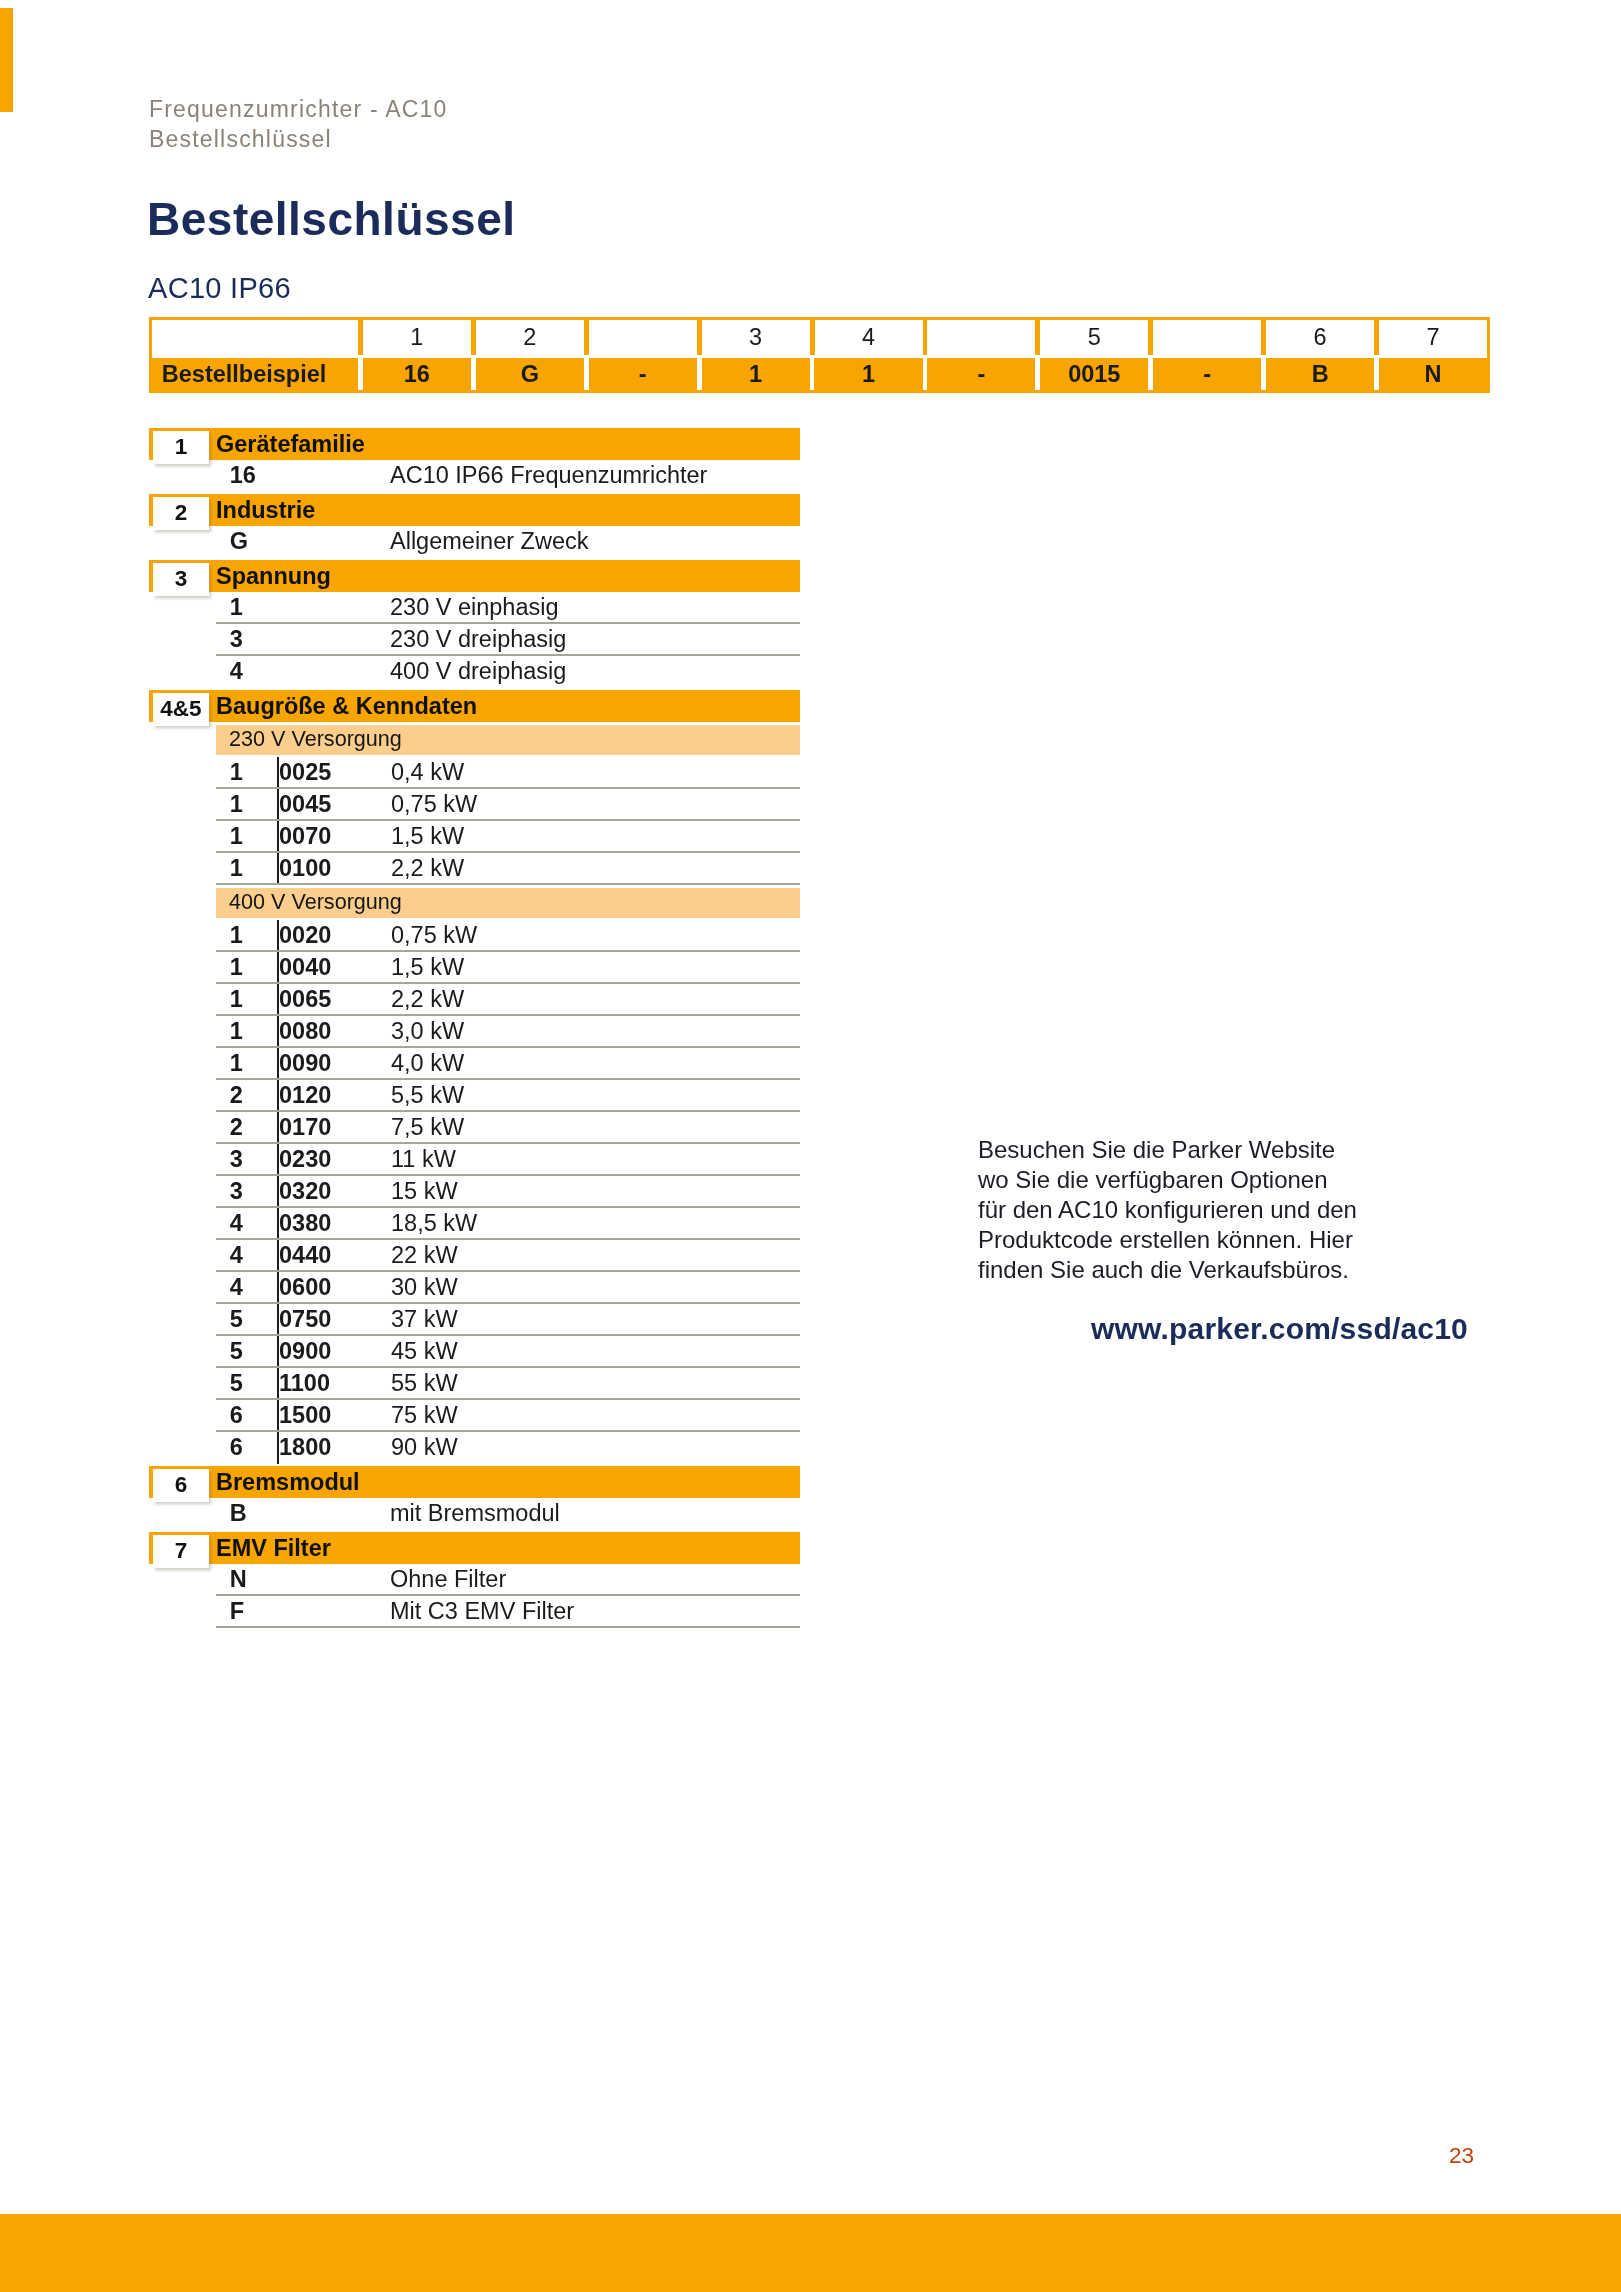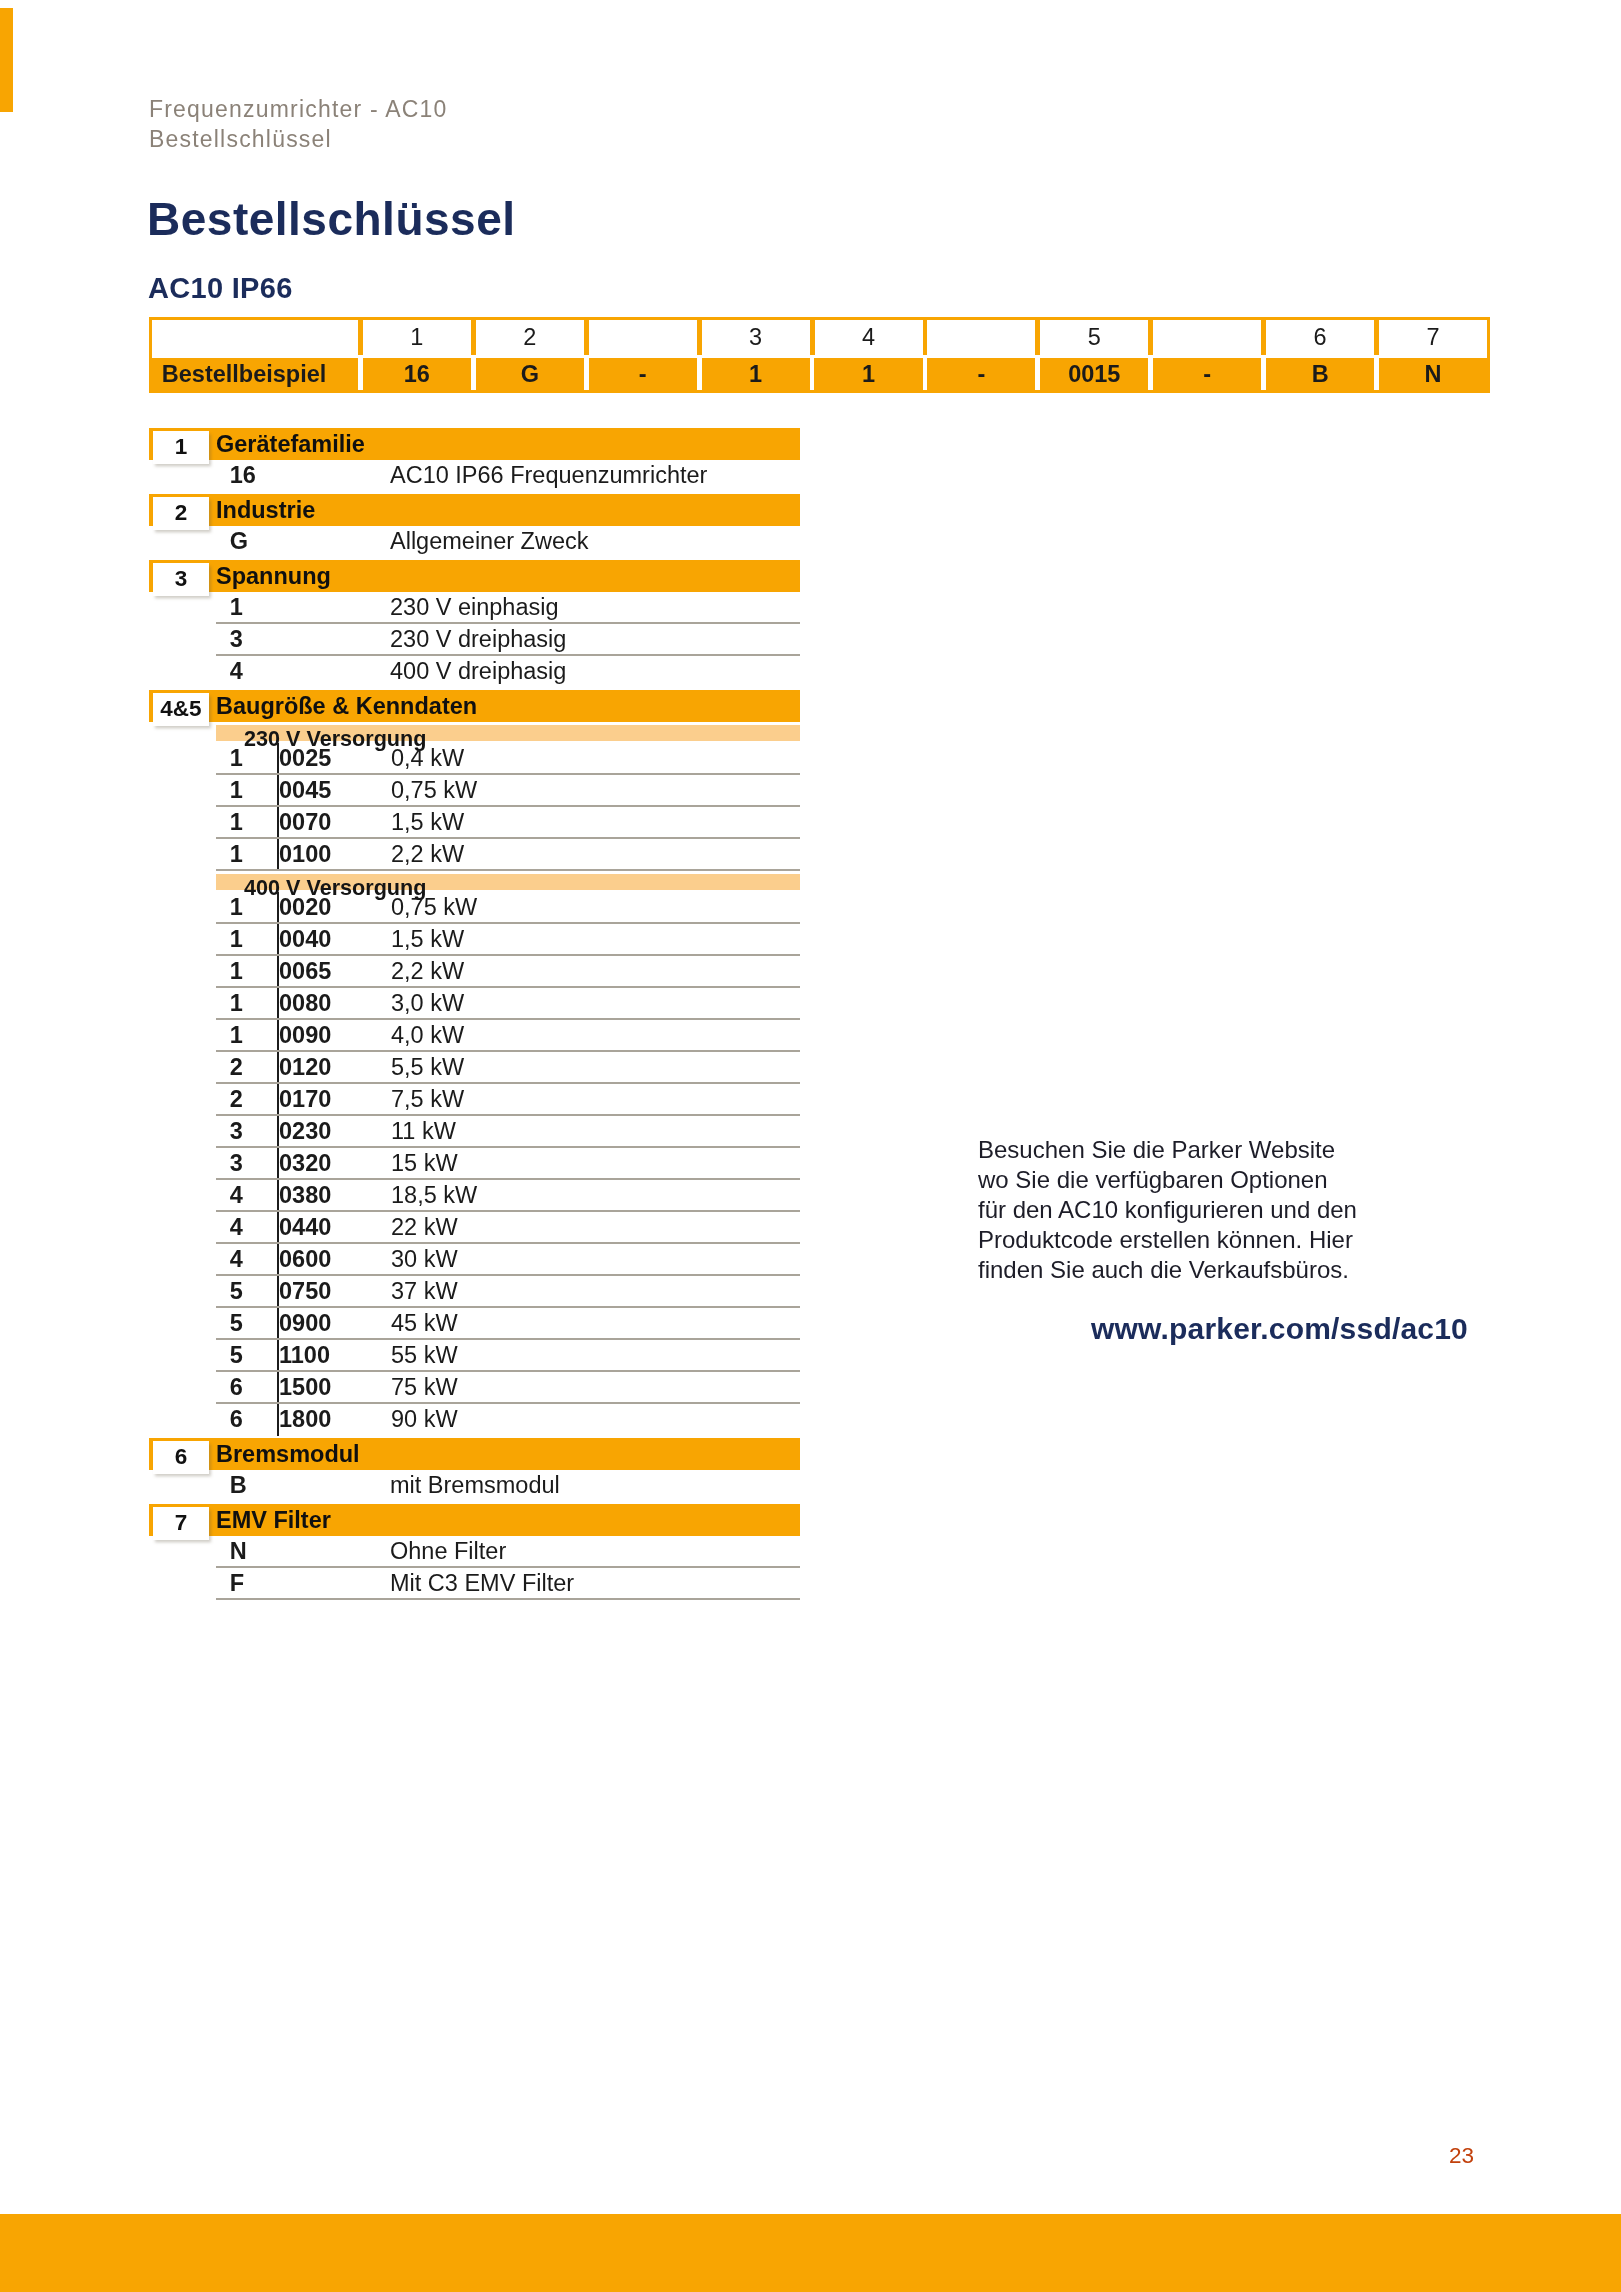--- a/index.html
+++ b/index.html
@@ -19,21 +19,21 @@
   
   .edge-tab{position:absolute;left:0;top:7.8px;width:12.7px;height:104px;background:var(--orange);}
   .footer-bar{position:absolute;left:0;bottom:0;width:100%;height:79px;background:var(--orange);}
   .page-number{position:absolute;left:1449px;top:2143px;font-size:22.5px;color:#c2410c;}
 
   
   .runhead{position:absolute;left:149px;top:94px;color:var(--graytext);font-size:23px;letter-spacing:1.2px;line-height:30px;}
 
   
   .doc-title{position:absolute;left:147px;top:192px;color:var(--navy);font-size:46px;font-weight:bold;letter-spacing:0.5px;}
-  .doc-subtitle{position:absolute;left:148px;top:272px;color:var(--navy);font-size:29px;font-weight:bold;letter-spacing:0.3px;}
+  .doc-subtitle{position:absolute;left:148px;top:272px;color:var(--navy);font-size:29px;font-weight:normal;letter-spacing:0.3px;}
 
   
   .ex-table{position:absolute;left:149px;top:317px;width:1341px;border:3.9px solid var(--orange);box-sizing:border-box;background:#fff;}
   .ex-row{display:flex;}
   .ex-row.hdr{background:var(--orange);}
   .ex-row.hdr .cell{background:#fff;height:35px;line-height:35px;}
   .ex-gap{height:2.9px;background:#fff;}
   .ex-row.val{background:#fff;justify-content:center;}
   .ex-row.val .cell{background:var(--orange);height:32px;line-height:32px;font-weight:bold;}
   .cell{flex:1 1 0;text-align:center;font-size:23.5px;box-sizing:border-box;}
@@ -43,22 +43,22 @@
   
   .sections{position:absolute;left:149px;top:426px;width:651px;}
   .sec-bar{position:relative;height:32px;background:var(--orange);margin-top:2px;}
   .sec-num{
     position:absolute;left:3.9px;top:2.9px;width:56px;height:33px;background:#fff;
     display:flex;align-items:center;justify-content:center;
     font-weight:bold;font-size:22.5px;color:#111;box-shadow:2px 2.9px 2.9px rgba(100,90,70,.30);z-index:2;
   }
   .sec-title{margin-left:67px;line-height:32px;font-weight:bold;font-size:23.5px;color:#101010;}
   .grp-label{
-    margin:2.9px 0 2px 67px;height:16px;line-height:28px;background:var(--lorange);
-    font-weight:bold;font-size:21.6px;color:#151515;padding-left:28px;
+    margin:2.9px 0 2px 67px;height:30px;line-height:28px;background:var(--lorange);
+    font-weight:normal;font-size:21.6px;color:#151515;padding-left:13px;
   }
   .rows{margin-left:67px;}
   .row{display:flex;align-items:stretch;height:32px;border-bottom:2px solid var(--line);box-sizing:border-box;}
   .row.noline{border-bottom:none;}
   .row .c-single{flex:0 0 174px;padding-left:13.7px;font-weight:bold;font-size:23.5px;line-height:30px;box-sizing:border-box;}
   .row .c1{flex:0 0 61px;padding-left:13.7px;font-weight:bold;font-size:23.5px;line-height:30px;box-sizing:border-box;}
   .row .vline{flex:0 0 2px;background:#1c1c1c;}
   .row .c2{flex:0 0 112px;padding-left:0;font-weight:bold;font-size:23.5px;line-height:30px;box-sizing:border-box;}
   .row .d{flex:1;font-size:23.5px;line-height:30px;color:#1b1b1b;}
 

